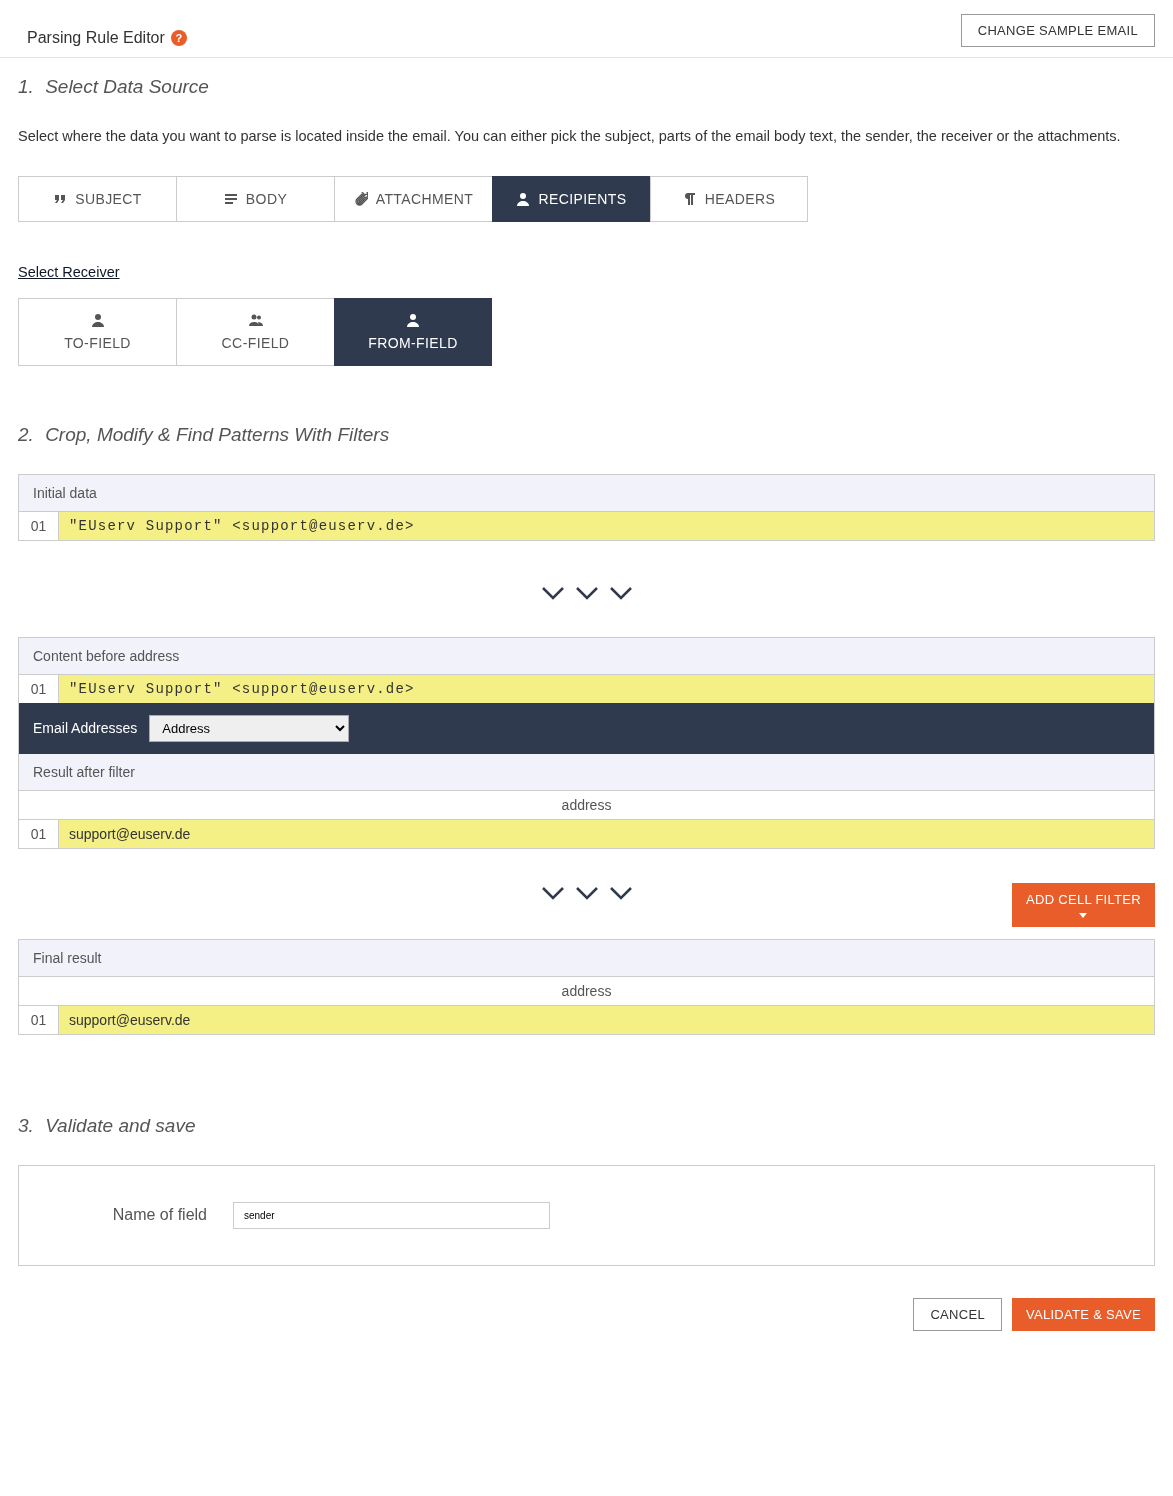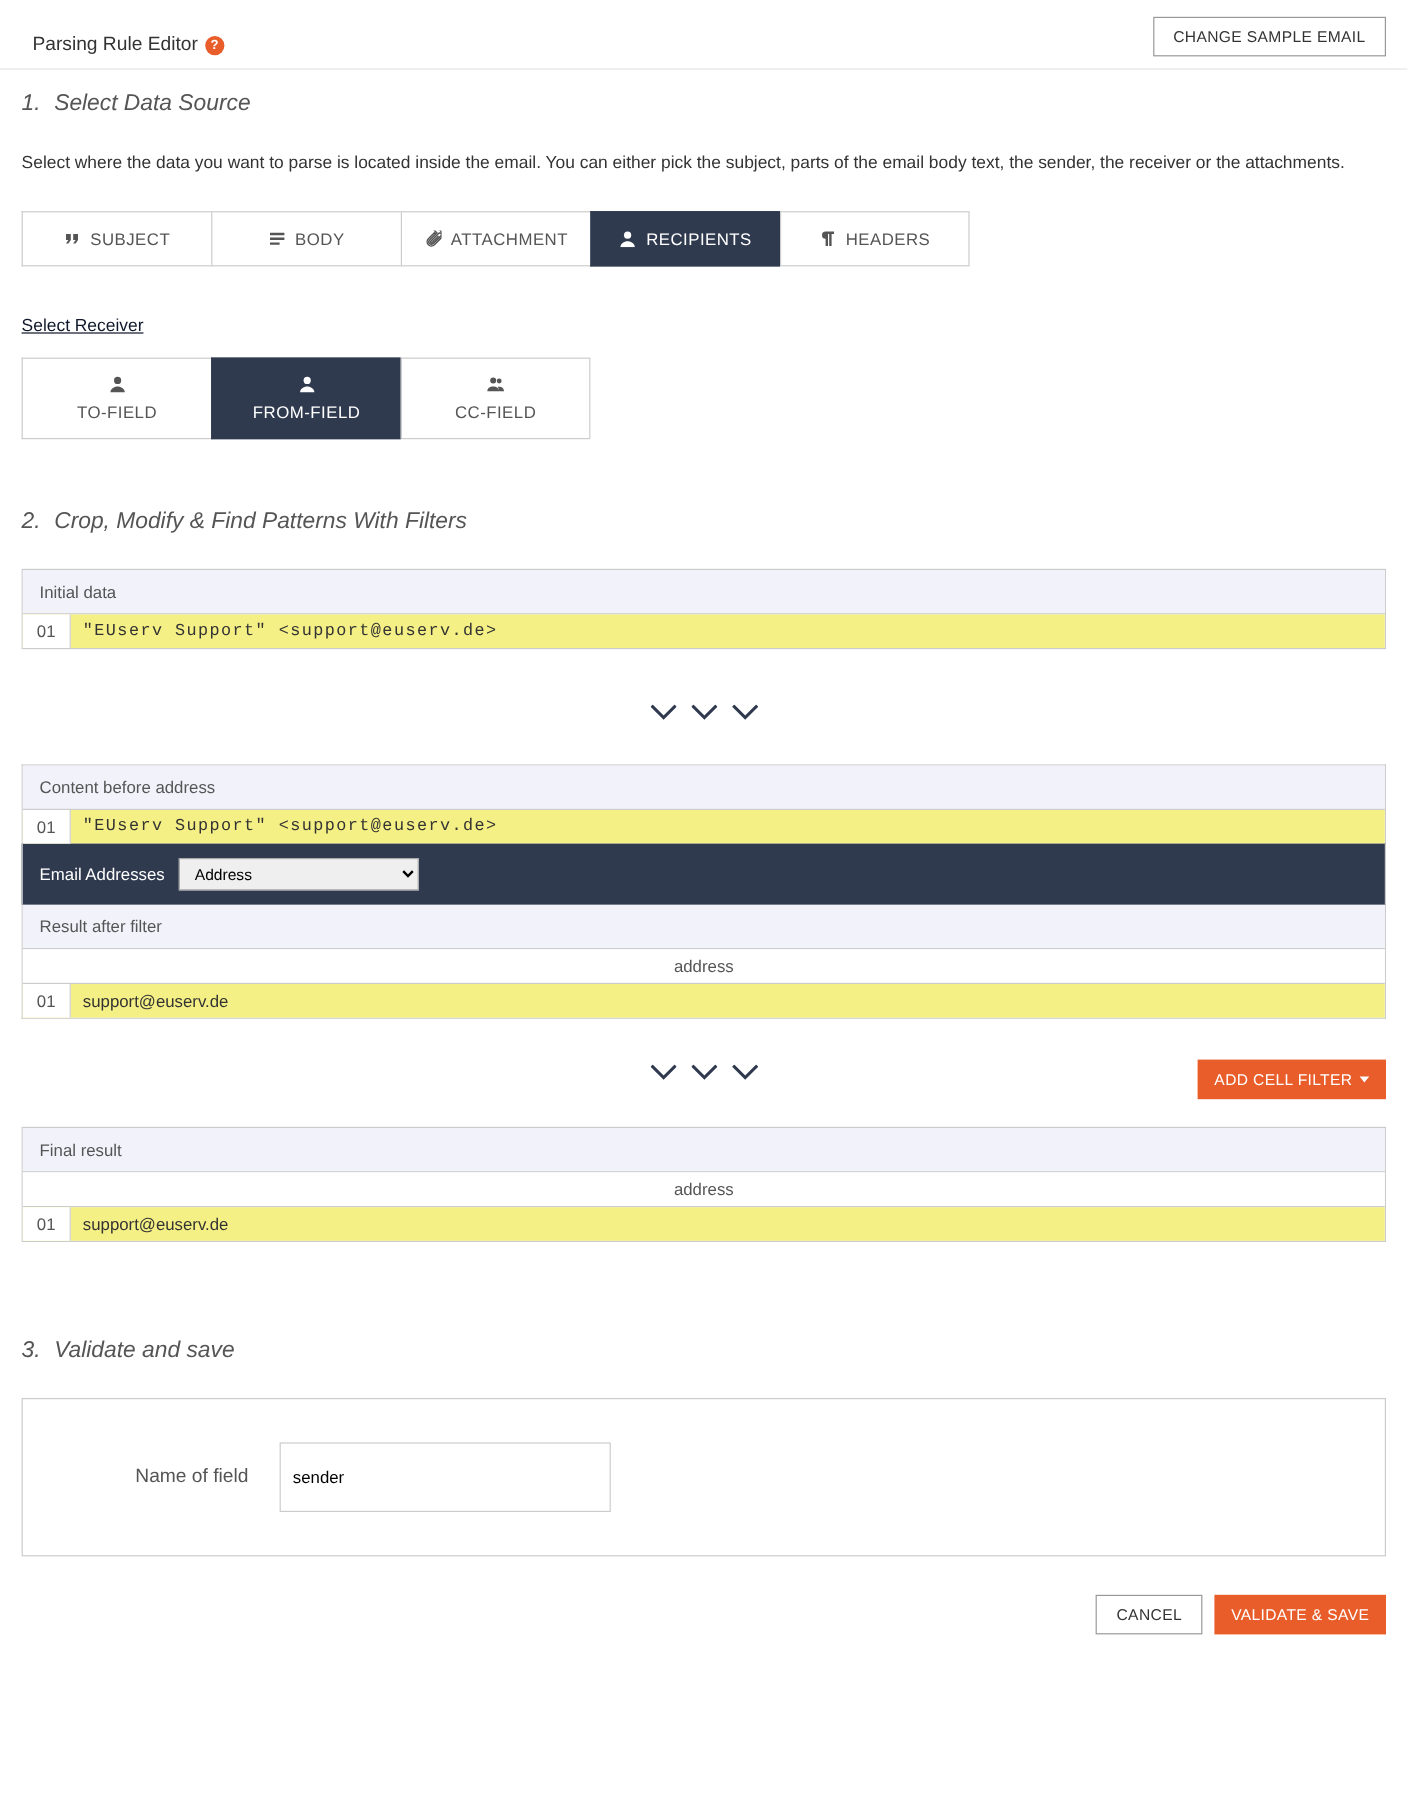--- a/index.html
+++ b/index.html
@@ -173,20 +173,21 @@
       background: #e85d2a;
       color: #fff;
       border: none;
       padding: 9px 14px;
       font-size: 13px;
       letter-spacing: 0.3px;
       cursor: pointer;
       display: flex;
       align-items: center;
       gap: 6px;
+      flex-direction: column;
     }
     .btn-orange.abs-right {
       position: absolute;
       right: 0;
       top: 26px;
     }
     .caret-down {
       width: 0; height: 0;
       border-left: 4px solid transparent;
       border-right: 4px solid transparent;
@@ -201,23 +202,23 @@
     }
     .field-label {
       width: 180px;
       text-align: right;
       color: #555;
       font-size: 16px;
       padding-right: 10px;
     }
     .validate-box input[type="text"] {
       border: 1px solid #ccc;
-      padding: 20px 10px;
-      font-size: 14px;
-      width: 276px;
+      padding: 7px 10px;
+      font-size: 10px;
+      width: 317px;
     }
     .footer-btns {
       display: flex;
       justify-content: flex-end;
       gap: 10px;
       padding: 14px 18px 28px 18px;
     }
     .icon { display: inline-flex; }
     .icon svg { width: 14px; height: 14px; fill: currentColor; }
     .step-gap { height: 36px; }
@@ -316,35 +317,35 @@
   <div class="sub-label">Select Receiver</div>
   <div class="tab-row tab-row-sm" style="margin-bottom:10px">
     <div class="tab">
       <span class="icon">
             <svg viewBox="0 0 14 14">
               <use href="#i-user"></use>
             </svg>
           </span>
       <span>TO-FIELD</span>
     </div>
+    <div class="tab">
+      <span class="icon">
+            <svg viewBox="0 0 14 14">
+              <use href="#i-users"></use>
+            </svg>
+          </span>
+      <span>CC-FIELD</span>
+    </div>
     <div class="tab active">
       <span class="icon">
             <svg viewBox="0 0 14 14">
               <use href="#i-user"></use>
             </svg>
           </span>
       <span>FROM-FIELD</span>
-    </div>
-    <div class="tab">
-      <span class="icon">
-            <svg viewBox="0 0 14 14">
-              <use href="#i-users"></use>
-            </svg>
-          </span>
-      <span>CC-FIELD</span>
     </div>
   </div>
 </div>
 
 <div class="section" style="padding-top:30px">
   <div class="step-title">
     <span class="num">2.</span>
     <span>Crop, Modify &amp; Find Patterns With Filters</span>
   </div>
 

